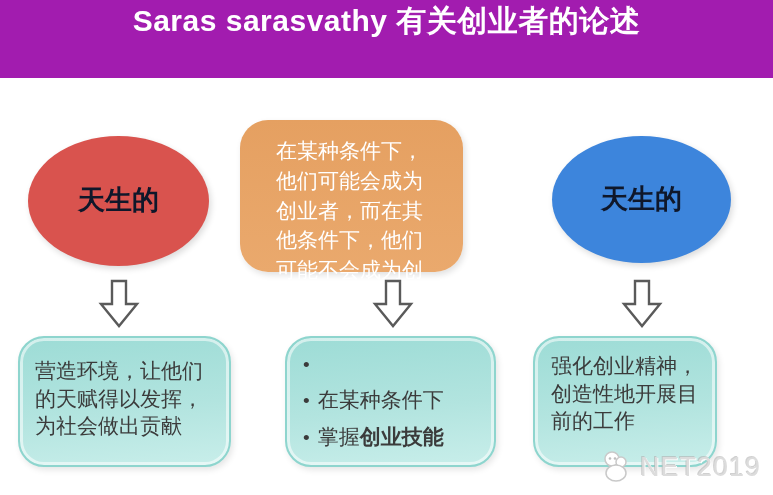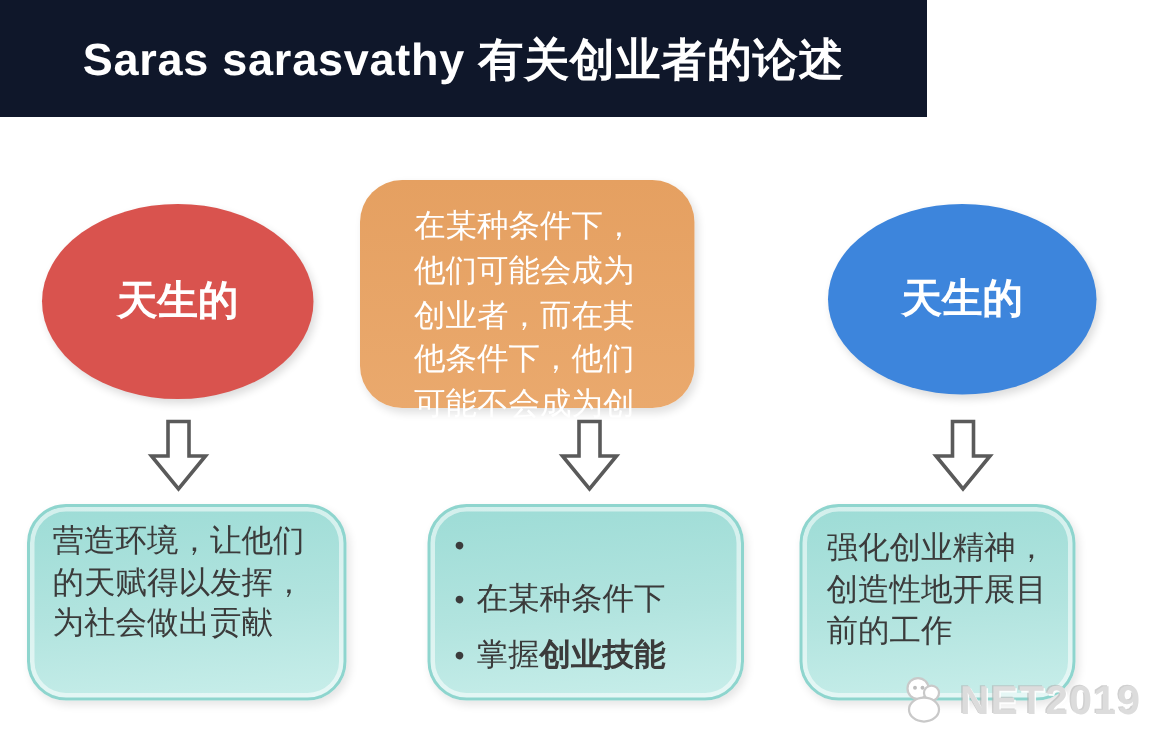--- a/index.html
+++ b/index.html
@@ -9,43 +9,42 @@
     height: 495px;
     background: #ffffff;
     overflow: hidden;
     font-family: "Liberation Sans", "DejaVu Sans", sans-serif;
   }
 
   
   .banner {
     position: absolute;
     left: 0; top: 0;
-    width: 618px; height: 78px;
-    background: #0f172a;
+    width: 773px; height: 78px;
+    background: #a21caf;
     display: flex;
-    align-items: center;
     justify-content: center;
   }
   .banner-title {
     color: #ffffff;
     font-size: 30px;
     font-weight: bold;
     letter-spacing: 0.5px;
     transform: translateY(1px);
   }
 
   
   .ellipse {
     position: absolute;
     border-radius: 50%;
     display: flex;
     flex-direction: column;
     align-items: center;
     justify-content: center;
-    color: #ffffff;
+    color: #0f172a;
     font-weight: bold;
     font-size: 27px;
     line-height: 1.32;
     text-align: center;
     box-shadow: 2px 3px 6px rgba(0,0,0,0.14);
   }
   .ellipse-red {
     left: 28px; top: 136px;
     width: 181px; height: 130px;
     background: #D9534E;
@@ -87,21 +86,21 @@
     height: 131px;
     box-sizing: border-box;
     border-radius: 26px;
     background: linear-gradient(175deg, #9DDCD6 0%, #B2E4DF 55%, #C8EEEA 100%);
     border: 2px solid #8ED5CE;
     box-shadow: inset 0 0 0 3px rgba(255,255,255,0.55), 2px 3px 6px rgba(0,0,0,0.10);
     color: #3B3B3B;
     font-size: 21px;
     line-height: 1.32;
   }
-  .teal-left  { left: 18px;  width: 213px; padding: 9px 15px; }
+  .teal-left  { left: 18px;  width: 213px; padding: 19px 15px; }
   .teal-mid   { left: 285px; width: 211px; padding: 14px 12px; display: flex; flex-direction: column; justify-content: space-between; }
   .teal-right { left: 533px; width: 184px; padding: 14px 16px; }
 
   .bullet-row {
     display: flex;
     align-items: baseline;
   }
   .bullet-dot {
     font-size: 19px;
     margin: 0 8px 0 4px;
@@ -112,21 +111,21 @@
   
   .watermark {
     position: absolute;
     right: 12px; bottom: 10px;
     display: flex;
     align-items: center;
     gap: 1px;
   }
   .watermark-text {
     font-size: 27px;
-    font-weight: bold;
+    font-weight: normal;
     color: #DCDCDC;
     letter-spacing: 1px;
     text-shadow: 1px 1px 0 rgba(255,255,255,0.9), -1px -1px 0 rgba(176,176,176,0.6);
   }
 </style>
 </head>
 <body>
 
 <div class="stage">
 

